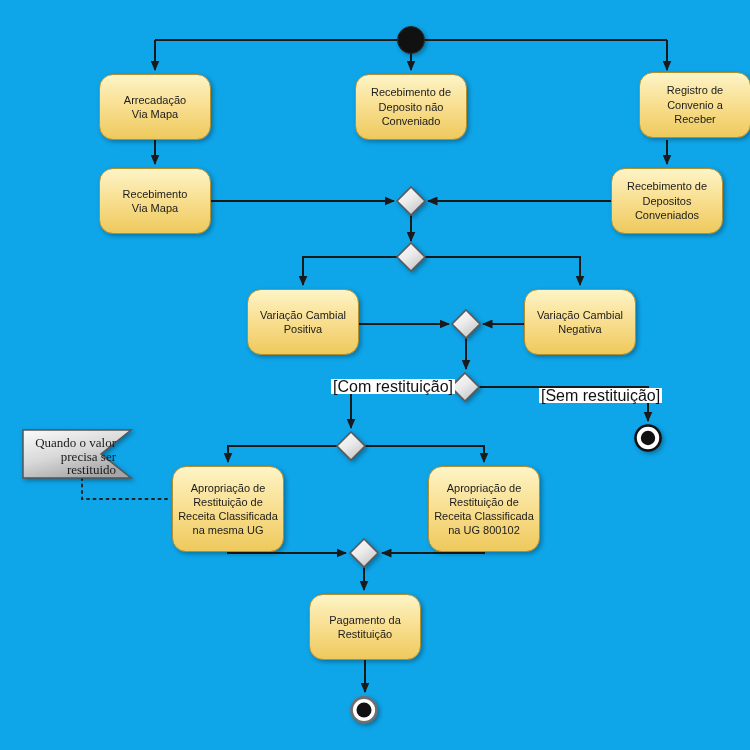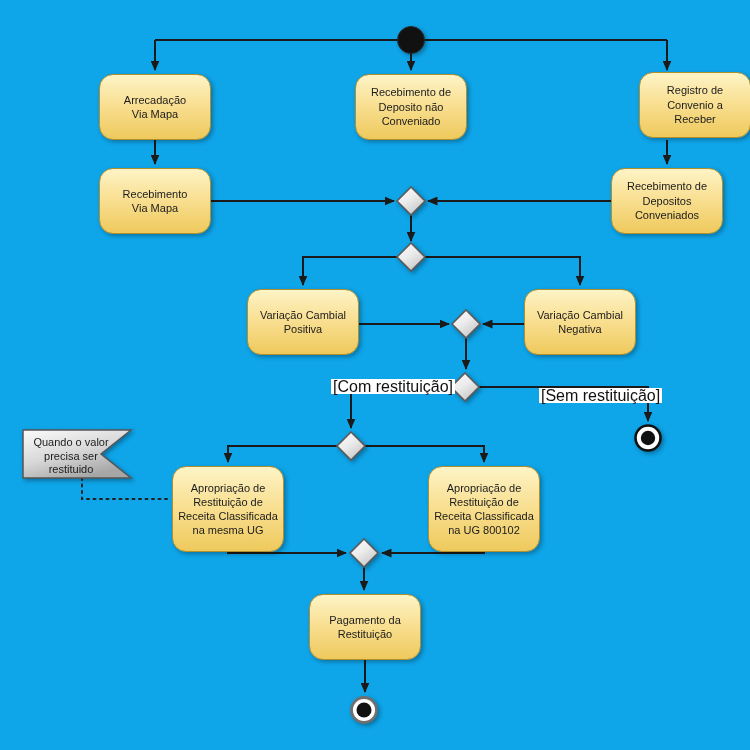--- a/index.html
+++ b/index.html
@@ -16,22 +16,22 @@
     display:flex;align-items:center;justify-content:center;text-align:center;
     font-size:11px;line-height:14.5px;color:#1b1b1b;white-space:pre-line;
   }
   .node.tall{height:86px;line-height:14px;}
   .edge-label{
     position:absolute;background:#ffffff;padding:0 2px;
     font-size:16px;line-height:15px;color:#111111;white-space:nowrap;
   }
   .note-text{
     position:absolute;left:26px;top:436px;width:90px;
-    font-size:11px;line-height:13.5px;color:#1b1b1b;
-    text-align:center;white-space:pre-line;
+    font-size:13px;line-height:13.5px;color:#1b1b1b;
+    text-align:right;white-space:pre-line;font-family:Liberation Serif, serif;
   }
   .shape-shadow{filter:drop-shadow(2px 2px 2px rgba(0,0,0,0.32));}
 </style>
 </head>
 <body>
 
 <div class="canvas">
 
   <svg width="750" height="750" viewBox="0 0 750 750">
     <defs>

